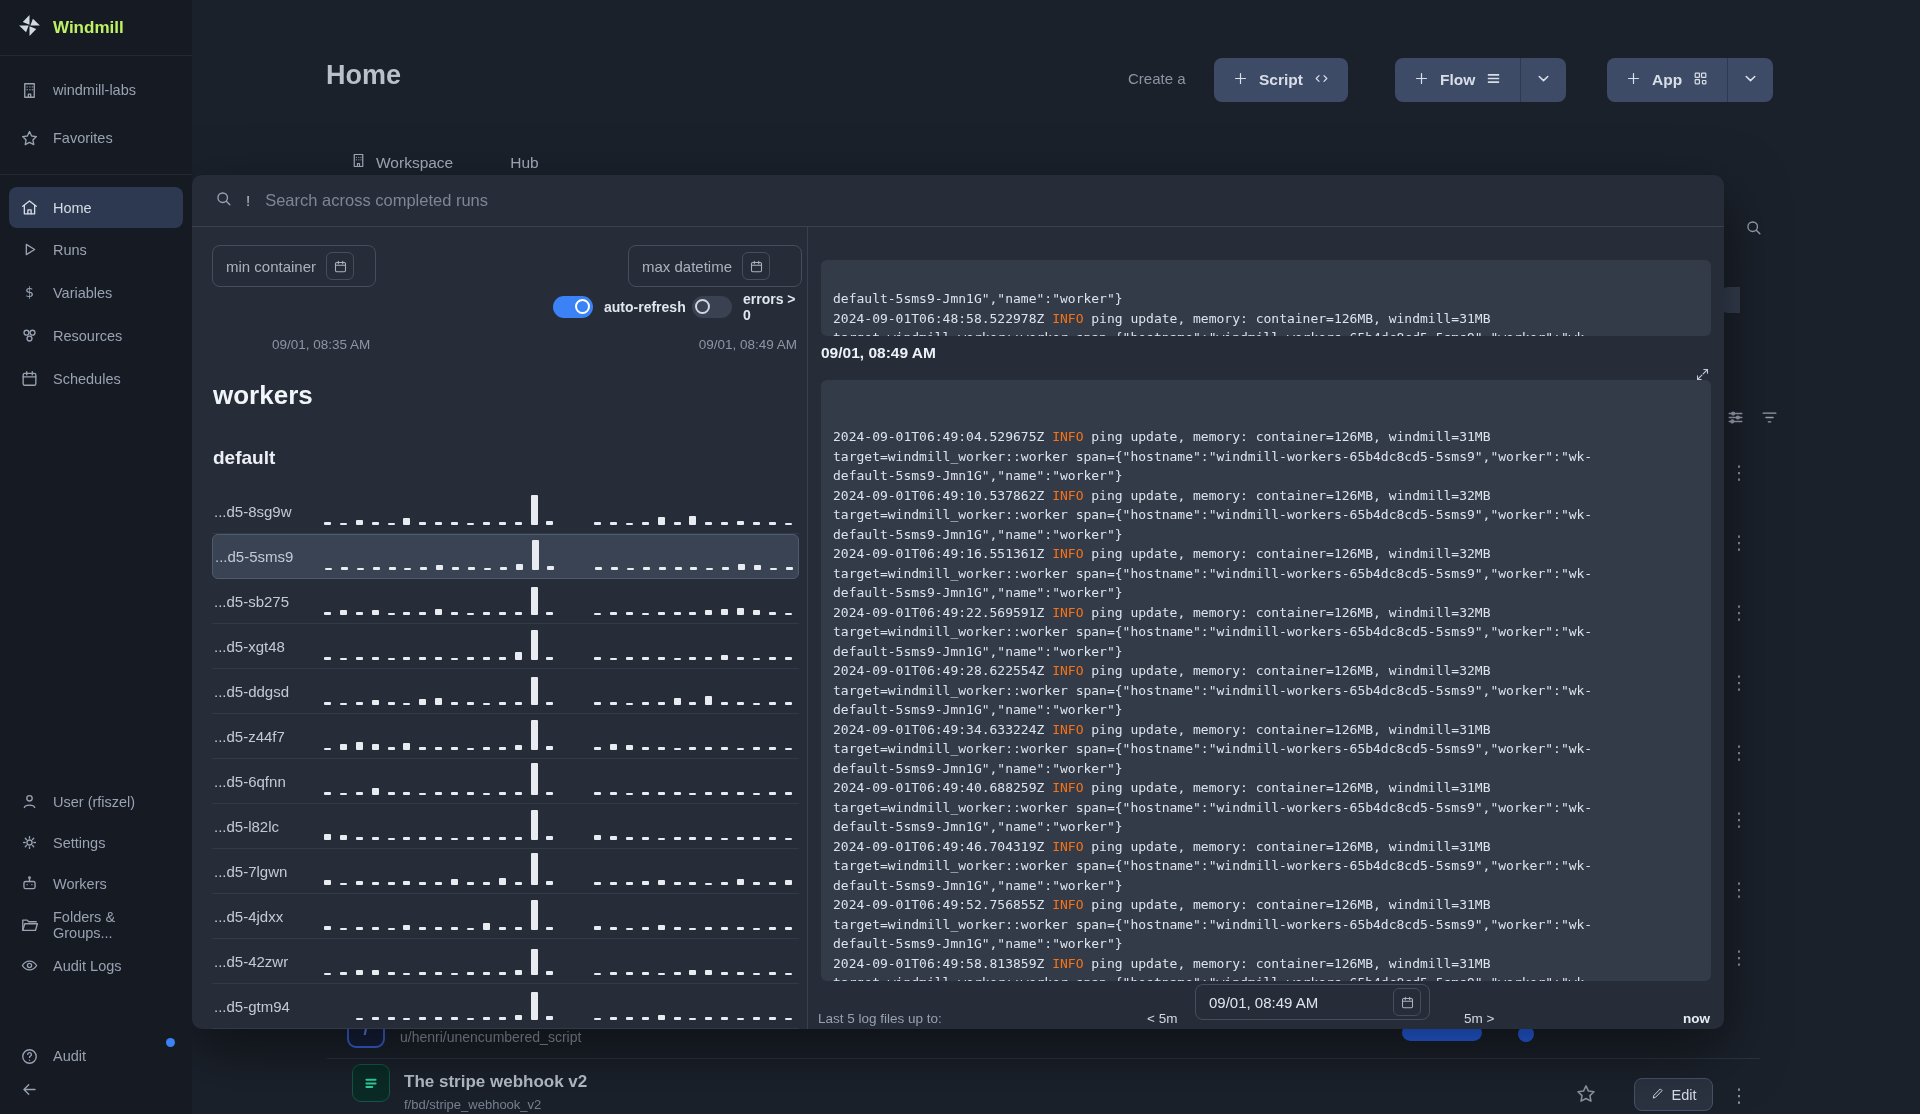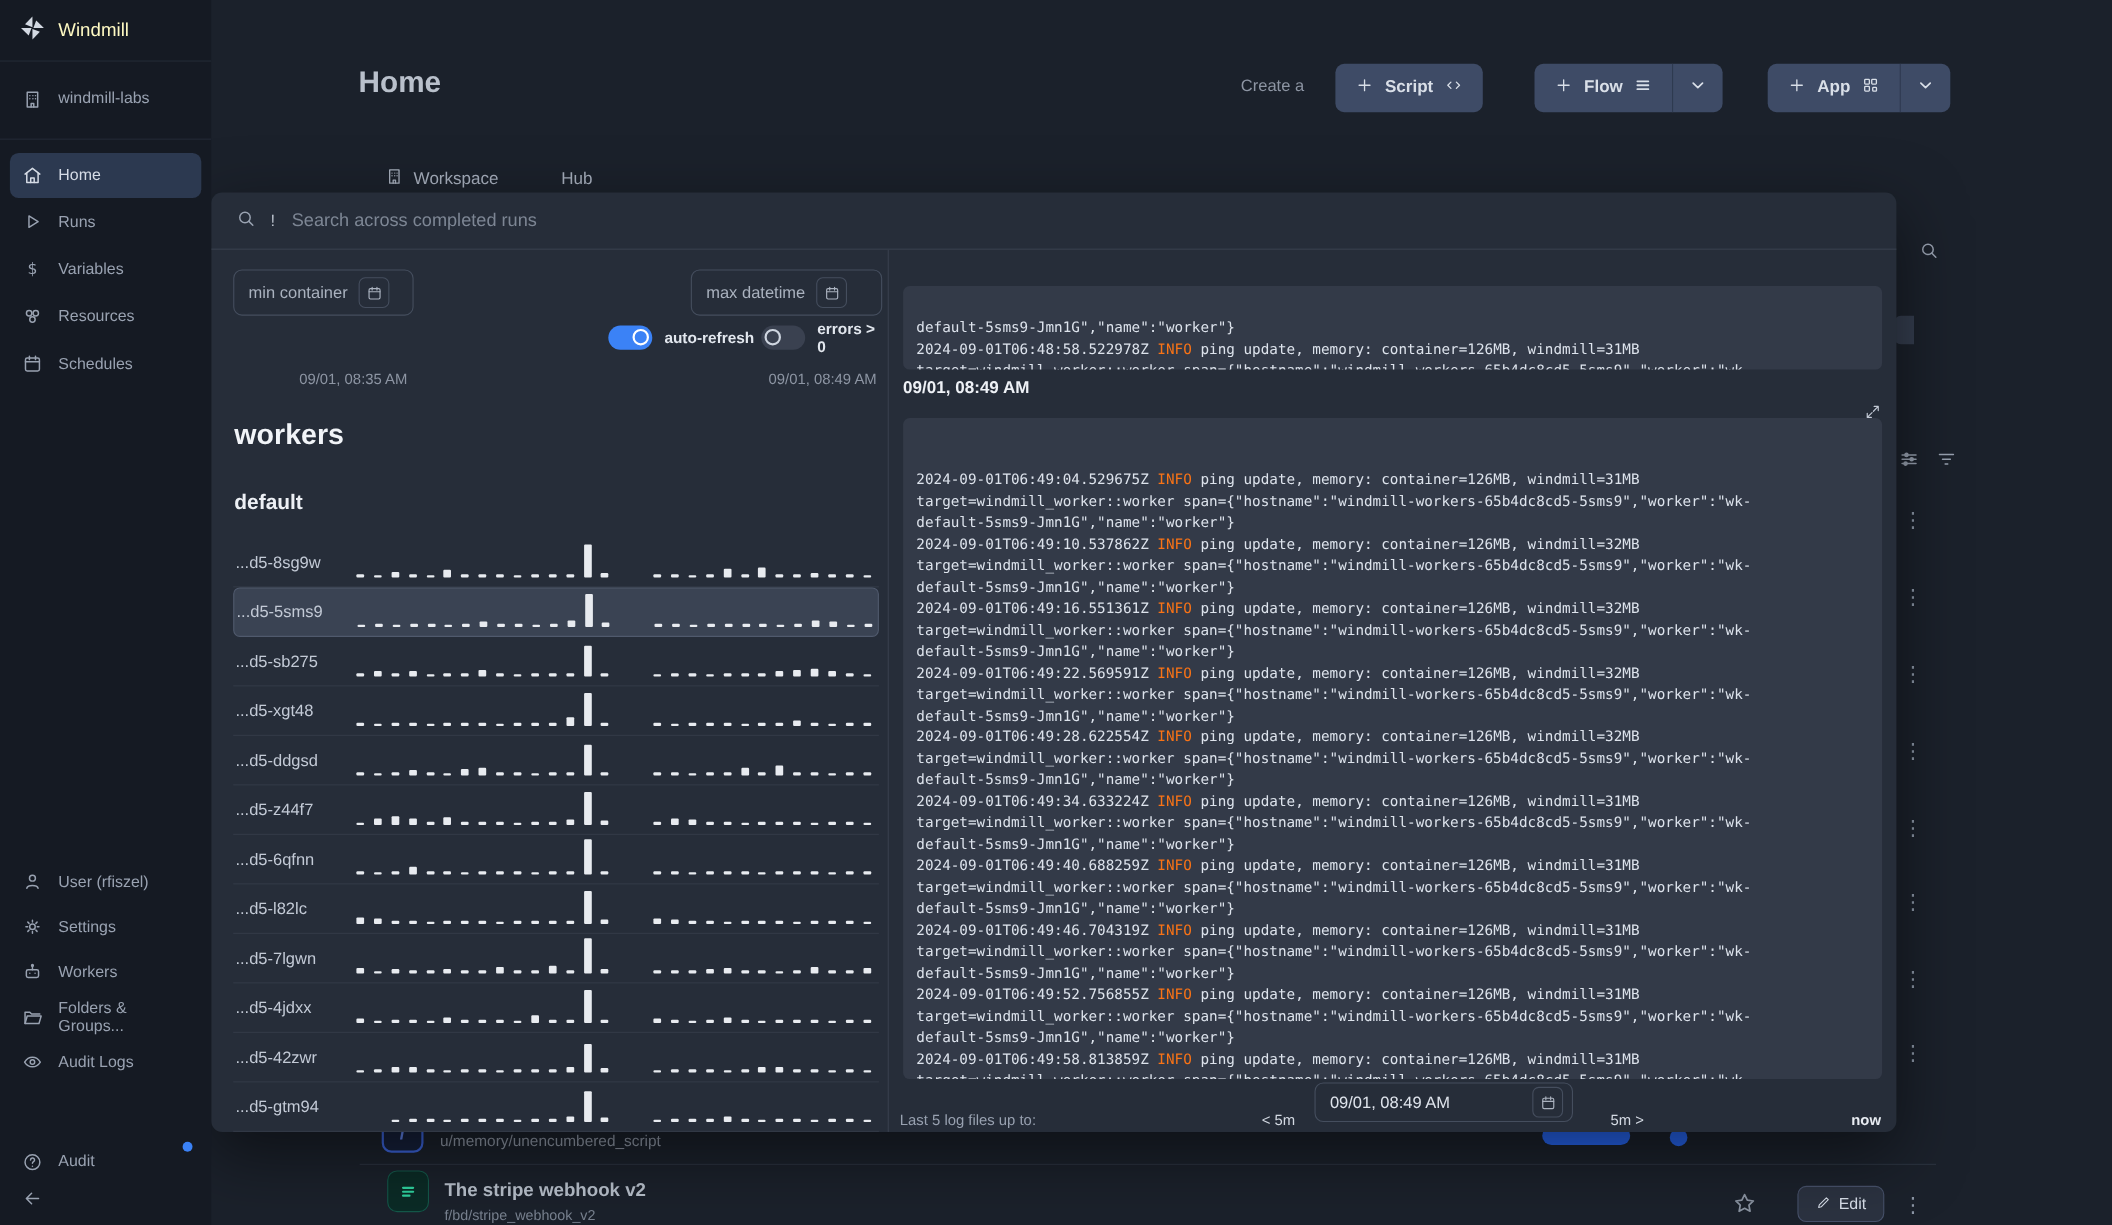--- a/index.html
+++ b/index.html
@@ -4,21 +4,21 @@
 <style>
   html,body{margin:0;padding:0;background:#0d1016;}
   *{box-sizing:border-box;}
   .stage{position:relative;width:1920px;height:1114px;overflow:hidden;
          background:#1b212b;font-family:"Liberation Sans",sans-serif;color:#c6cdd8;}
 
   
   .sidebar{position:absolute;left:0;top:0;bottom:0;width:192px;background:#151a23;z-index:6;}
   .brand{display:flex;align-items:center;gap:11px;height:56px;padding:0 17px;border-bottom:1px solid #232a36;}
   .brand .logo svg{width:25px;height:25px;}
-  .brand-name{color:#fef9c3;font-weight:normal;font-size:17px;}
+  .brand-name{color:#bef264;font-weight:bold;font-size:17px;}
   .side-group{padding:10px 0;}
   .side-item{display:flex;align-items:center;gap:14px;height:48px;padding:0 19px;
              color:#99a2b1;font-size:14.5px;cursor:pointer;}
   .side-item .icn{width:20px;height:20px;display:flex;align-items:center;justify-content:center;flex:none;}
   .icn svg{width:19px;height:19px;}
   .side-sep{border-top:1px solid #232a36;margin:2px 0;}
   .side-nav .side-item{height:43px;}
   .side-item.active{background:#2c3950;border-radius:8px;margin:0 9px;padding:0 10px;color:#d6dce6;height:41px;}
   .shortcut{margin-left:2px;color:#c3cad6;font-weight:bold;font-size:13.5px;}
   .side-bottom{position:absolute;top:781px;left:0;right:0;}
@@ -214,21 +214,21 @@
       <div class="kebab" style="top: 531px;">⋮</div>
       <div class="kebab" style="top: 601px;">⋮</div>
       <div class="kebab" style="top: 671px;">⋮</div>
       <div class="kebab" style="top: 741px;">⋮</div>
       <div class="kebab" style="top: 808px;">⋮</div>
       <div class="kebab" style="top: 878px;">⋮</div>
       <div class="kebab" style="top: 946px;">⋮</div>
     </div>
 
   <div class="row-icon row1-icon">/</div>
-  <div class="row1-path">u/memory/unencumbered_script</div>
+  <div class="row1-path">u/henri/unencumbered_script</div>
   <div class="blue-pill"></div>
   <div class="blue-circle"></div>
   <div class="rows-divider"></div>
 
   <div class="row-icon row2-icon">
       <svg viewBox="0 0 24 24" fill="none" stroke="#2fd19e" stroke-width="2.4" stroke-linecap="round">
         <path d="M6.5 8.2h11M6.5 12.5h11M6.5 16.8h7"></path>
       </svg>
     </div>
   <div class="row2-title">The stripe webhook v2</div>
@@ -259,20 +259,28 @@
     <div class="side-group" id="side-top">
         <div class="side-item">
           <span class="icn">
             <svg viewBox="0 0 24 24" fill="none" stroke="currentColor" stroke-width="1.7" stroke-linecap="round" stroke-linejoin="round">
               <rect x="6" y="3.5" width="12" height="17"></rect>
               <path d="M9 7.5h.01M12.5 7.5h.01M9 11h.01M12.5 11h.01M15.5 7.5h.01M15.5 11h.01M10.5 20.5v-4h3v4"></path>
             </svg>
           </span>
           <span>windmill-labs</span>
         </div>
+        <div class="side-item">
+          <span class="icn">
+            <svg viewBox="0 0 24 24" fill="none" stroke="currentColor" stroke-width="1.7" stroke-linecap="round" stroke-linejoin="round">
+              <path d="M12 3.2l2.7 5.6 6 .8-4.4 4.2 1.1 6-5.4-2.9-5.4 2.9 1.1-6L3.3 9.6l6-.8z"></path>
+            </svg>
+          </span>
+          <span>Favorites</span>
+        </div>
       </div>
     <div class="side-sep"></div>
     <div class="side-group side-nav" id="side-nav">
         <div class="side-item active">
           <span class="icn">
             <svg viewBox="0 0 24 24" fill="none" stroke="currentColor" stroke-width="1.7" stroke-linecap="round" stroke-linejoin="round">
               <path d="M3.5 10.5 12 3.8l8.5 6.7"></path>
               <path d="M5.5 9.5V20h13V9.5"></path>
               <path d="M10 20v-5h4v5"></path>
             </svg>

